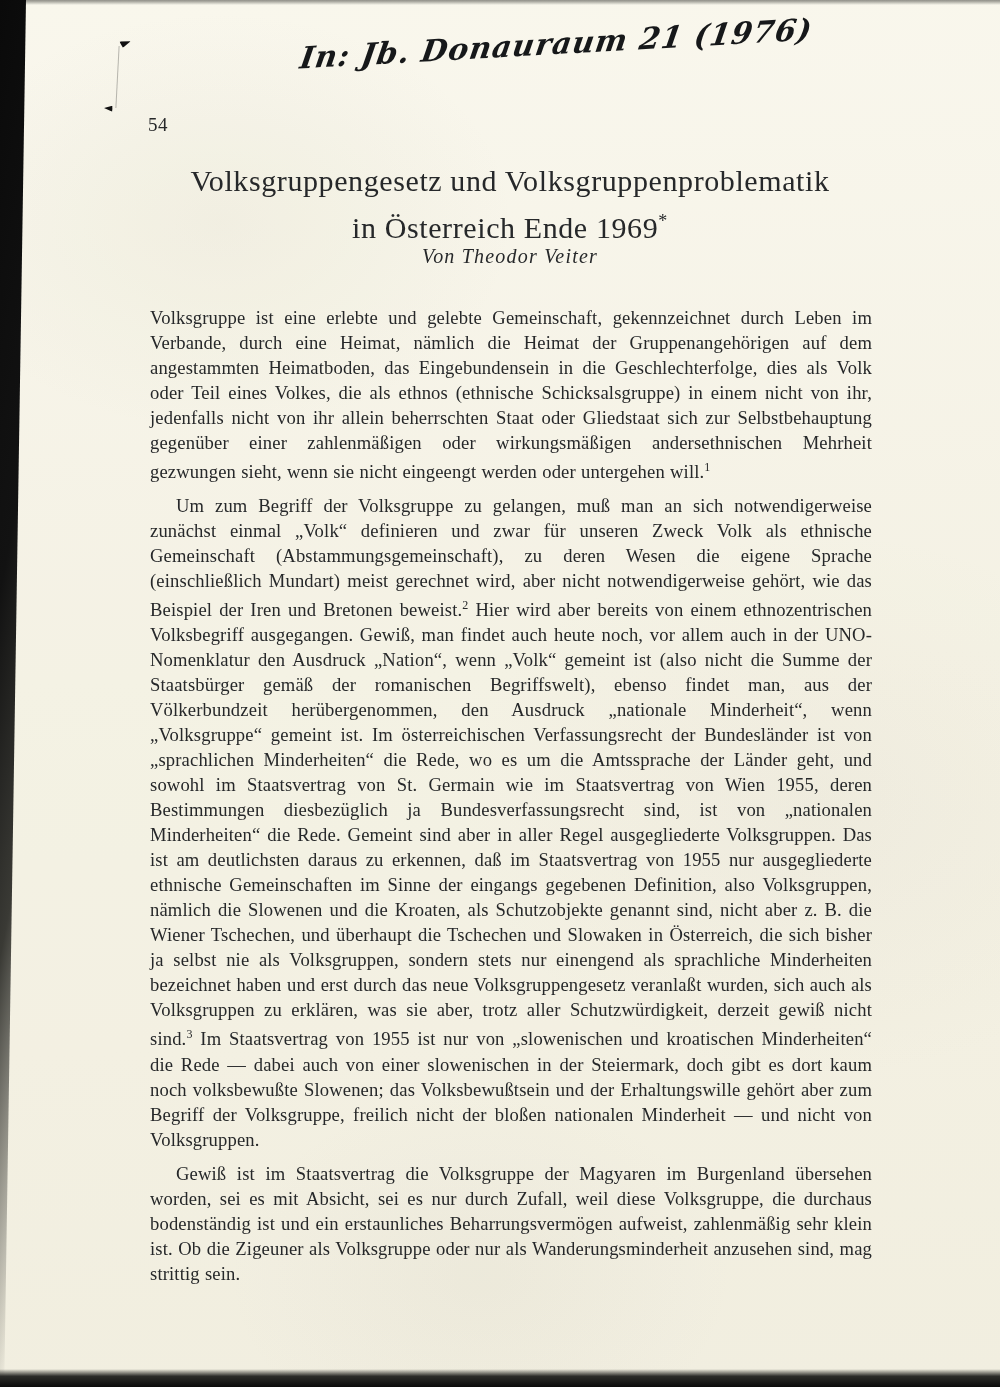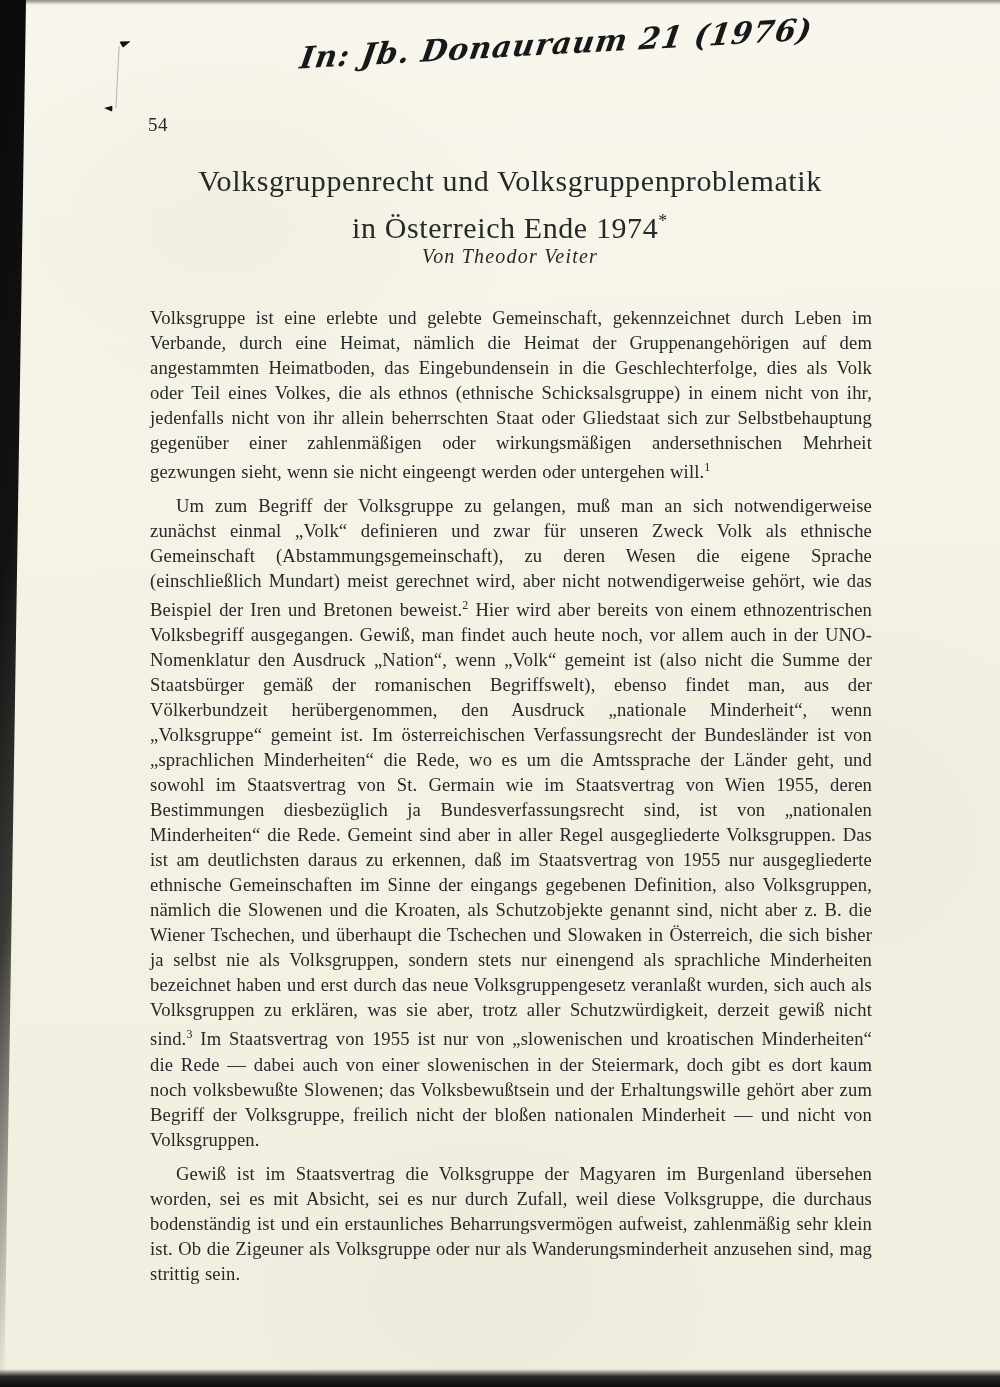--- a/index.html
+++ b/index.html
@@ -174,23 +174,23 @@
 
     <div class="handwriting">In: Jb. Donauraum 21 (1976)</div>
 
     <div class="ink-tick-1"></div>
     <div class="hairline"></div>
     <div class="ink-tick-2"></div>
 
     <div class="folio">54</div>
 
     <h1 class="title">
-      <span>Volksgruppenrecht und Volksgruppenproblematik</span>
+      <span>Volksgruppengesetz und Volksgruppenproblematik</span>
       <span class="line2">
-        <span>in Österreich Ende 1974</span><sup>*</sup>
+        <span>in Österreich Ende 1969</span><sup>*</sup>
       </span>
     </h1>
 
     <div class="byline">Von Theodor Veiter</div>
 
     <div class="body">
 
       <p>
         <span>Volksgruppe ist eine erlebte und gelebte Gemeinschaft, gekennzeichnet durch Leben im Verbande, durch eine Heimat, nämlich die Heimat der Gruppenangehörigen auf dem angestammten Heimatboden, das Eingebundensein in die Geschlechterfolge, dies als Volk oder Teil eines Volkes, die als ethnos (ethnische Schicksalsgruppe) in einem nicht von ihr, jedenfalls nicht von ihr allein beherrschten Staat oder Gliedstaat sich zur Selbstbehauptung gegenüber einer zahlenmäßigen oder wirkungsmäßigen andersethnischen Mehrheit gezwungen sieht, wenn sie nicht eingeengt werden oder untergehen will.</span><sup>1</sup>
       </p>

